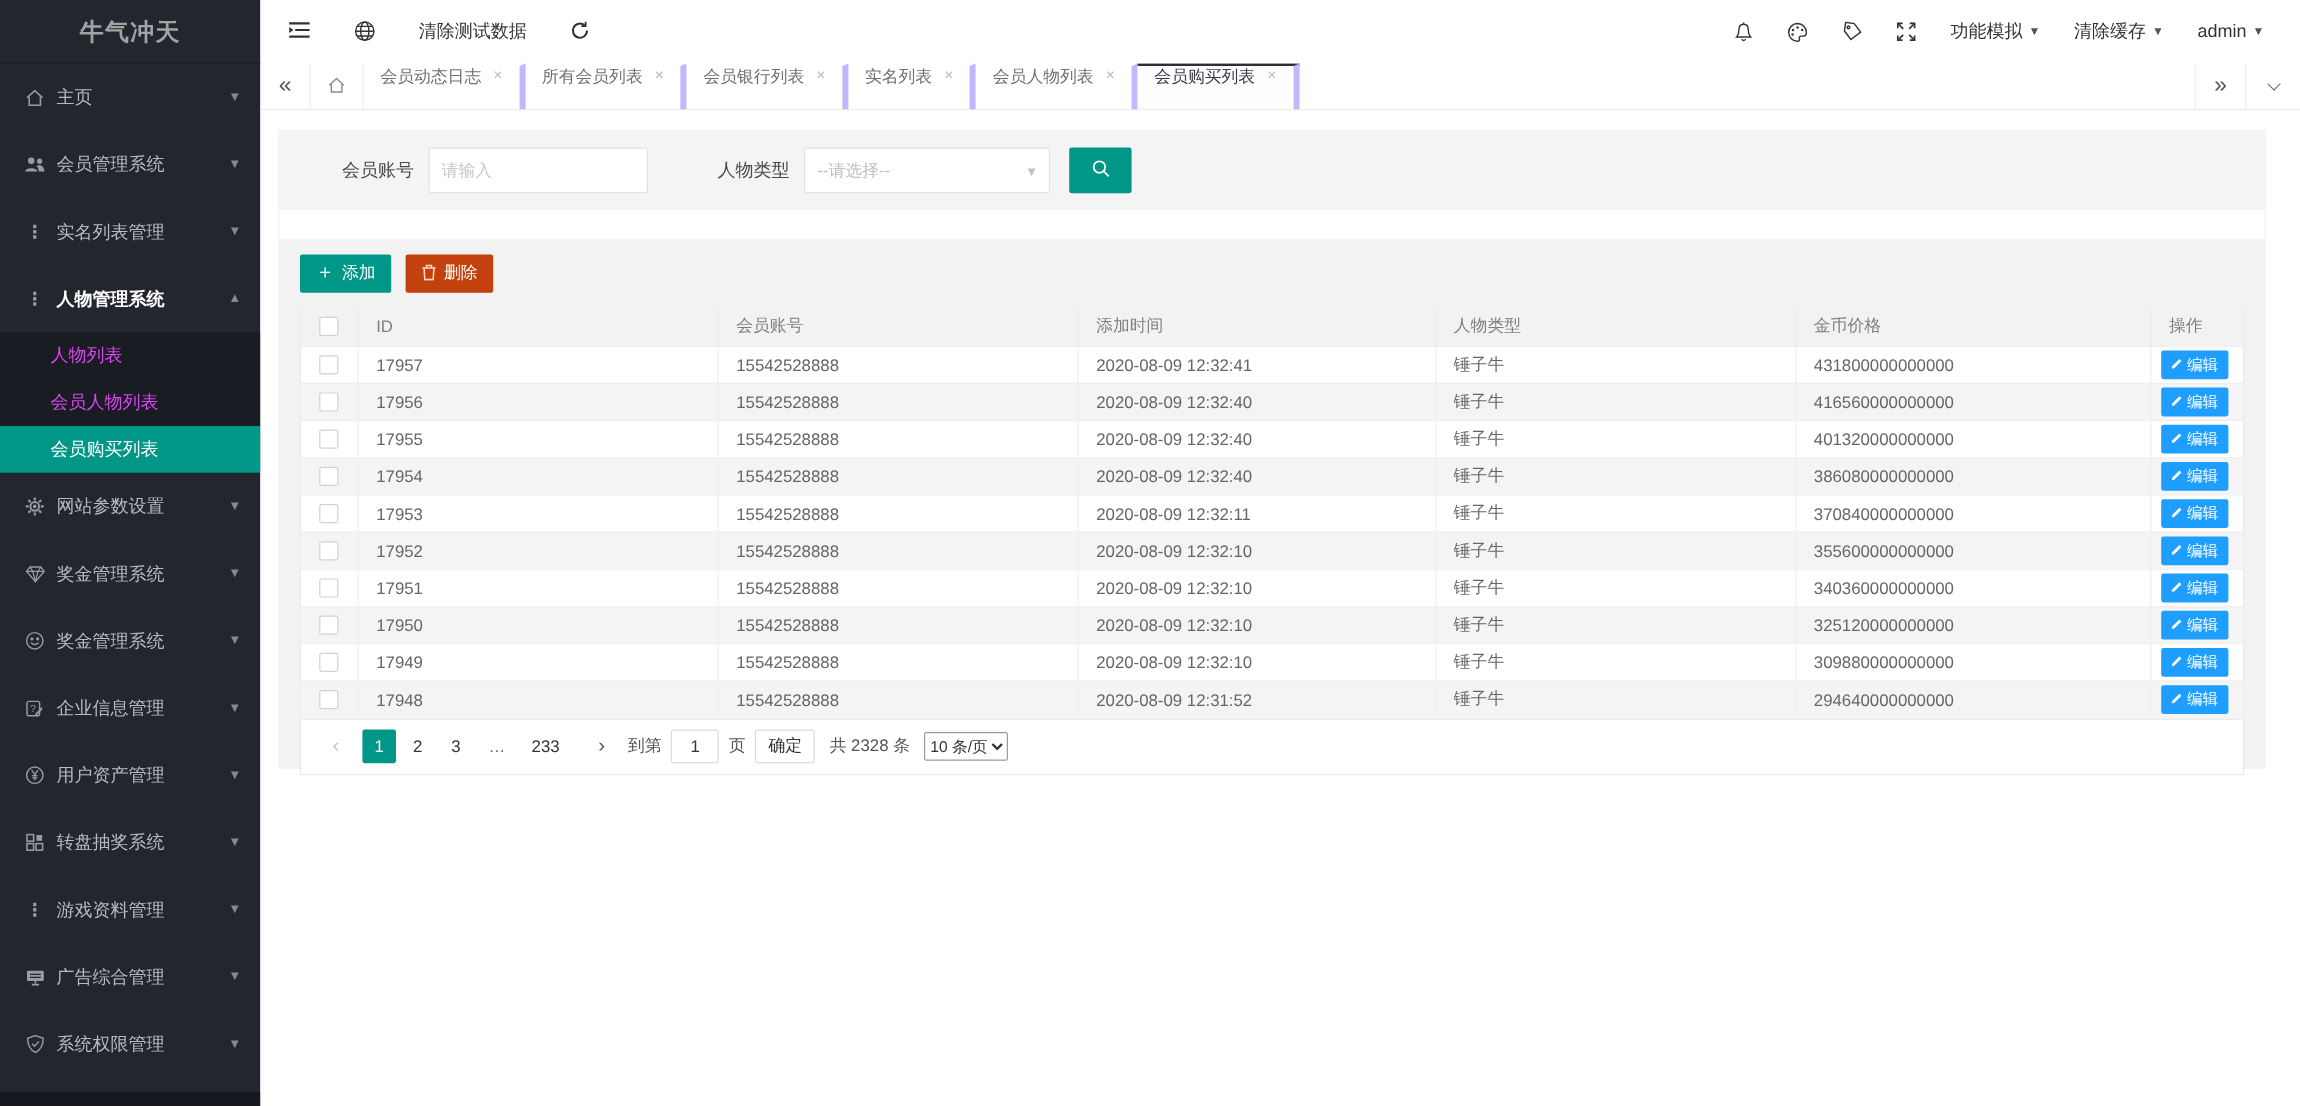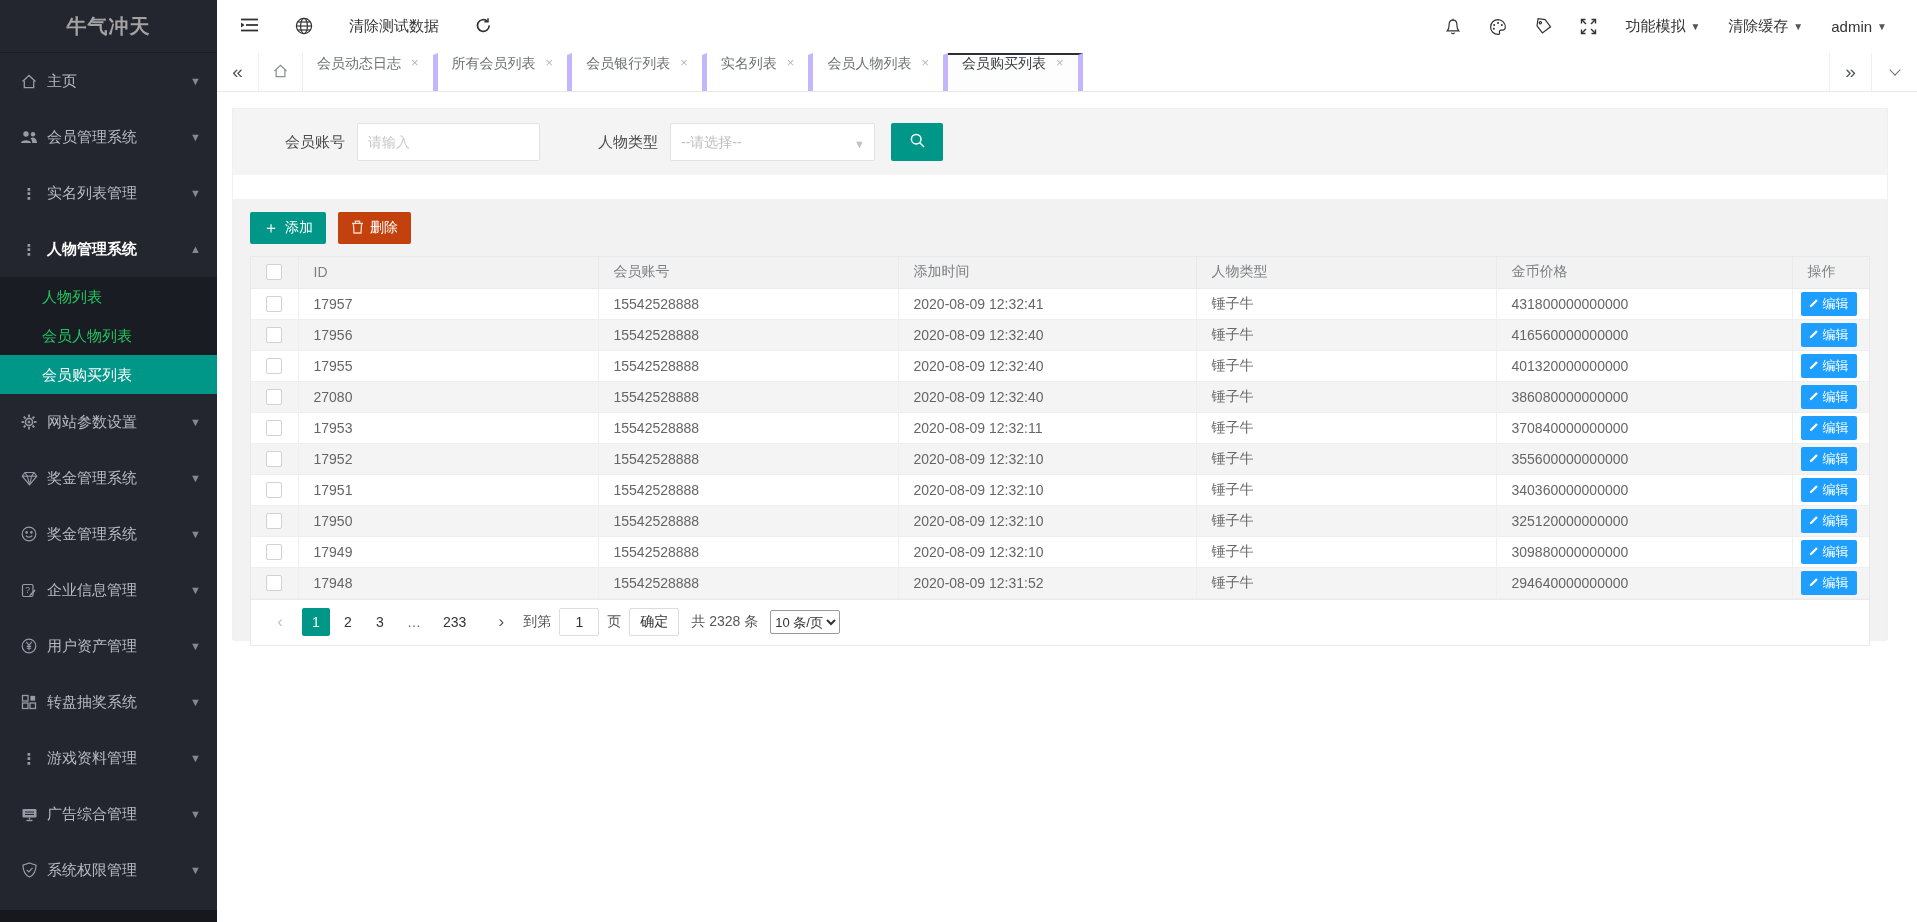--- a/index.html
+++ b/index.html
@@ -15,21 +15,21 @@
           color:#a3a3a3; font-size:20px; font-weight:bold; letter-spacing:1px;
           border-bottom:1px solid #1b1e25; }
   .nav-item { height:56px; display:flex; align-items:center; padding:0 16px 0 18px;
               color:#b6bac3; font-size:15px; cursor:pointer; }
   .nav-item.open .nav-label { color:#ffffff; font-weight:bold; }
   .nav-icon { width:22px; margin-right:7px; color:#979ba6; display:flex; justify-content:center; align-items:center; font-size:15px; }
   .nav-icon svg { display:block; }
   .nav-label { flex:1; }
   .nav-arrow { color:#84889251; font-size:11px; color:#848892; }
   .submenu { background:#1a1c23; }
-  .submenu-item { height:39px; line-height:39px; padding-left:42px; color:#22c55e; font-size:15px; cursor:pointer; }
+  .submenu-item { height:39px; line-height:39px; padding-left:42px; color:#d946ef; font-size:15px; cursor:pointer; }
   .submenu-item.active { background:#009688; color:#ffffff; }
   .sidebar-footer { position:absolute; bottom:0; left:0; width:100%; height:12px; background:#16181d; }
   .dots-glyph { font-size:15px; font-weight:bold; line-height:1; }
 
   
   .topbar { position:absolute; left:217px; top:0; right:0; height:53px; background:#fff;
             display:flex; align-items:center; justify-content:space-between; }
   .topbar-left { display:flex; align-items:flex-start; gap:36px; padding-left:23px; }
   .topbar-right { display:flex; align-items:center; gap:28px; padding-right:30px; }
   .tb-icon { color:#333; display:flex; align-items:center; cursor:pointer; }
@@ -497,21 +497,21 @@
                     <span><svg width="10" height="10" viewBox="0 0 12 12" fill="#fff">
                         <path d="M1 11 L1.4 8.6 L8.6 1.4 L10.6 3.4 L3.4 10.6 Z"></path>
                       </svg></span>
                     <span>编辑</span>
                   </button></td>
               </tr>
               <tr>
                 <td>
                   <div class="cb"></div>
                 </td>
-                <td>27080</td>
+                <td>17954</td>
                 <td>15542528888</td>
                 <td>2020-08-09 12:32:40</td>
                 <td>锤子牛</td>
                 <td>386080000000000</td>
                 <td><button class="btn-edit">
                     <span><svg width="10" height="10" viewBox="0 0 12 12" fill="#fff">
                         <path d="M1 11 L1.4 8.6 L8.6 1.4 L10.6 3.4 L3.4 10.6 Z"></path>
                       </svg></span>
                     <span>编辑</span>
                   </button></td>

